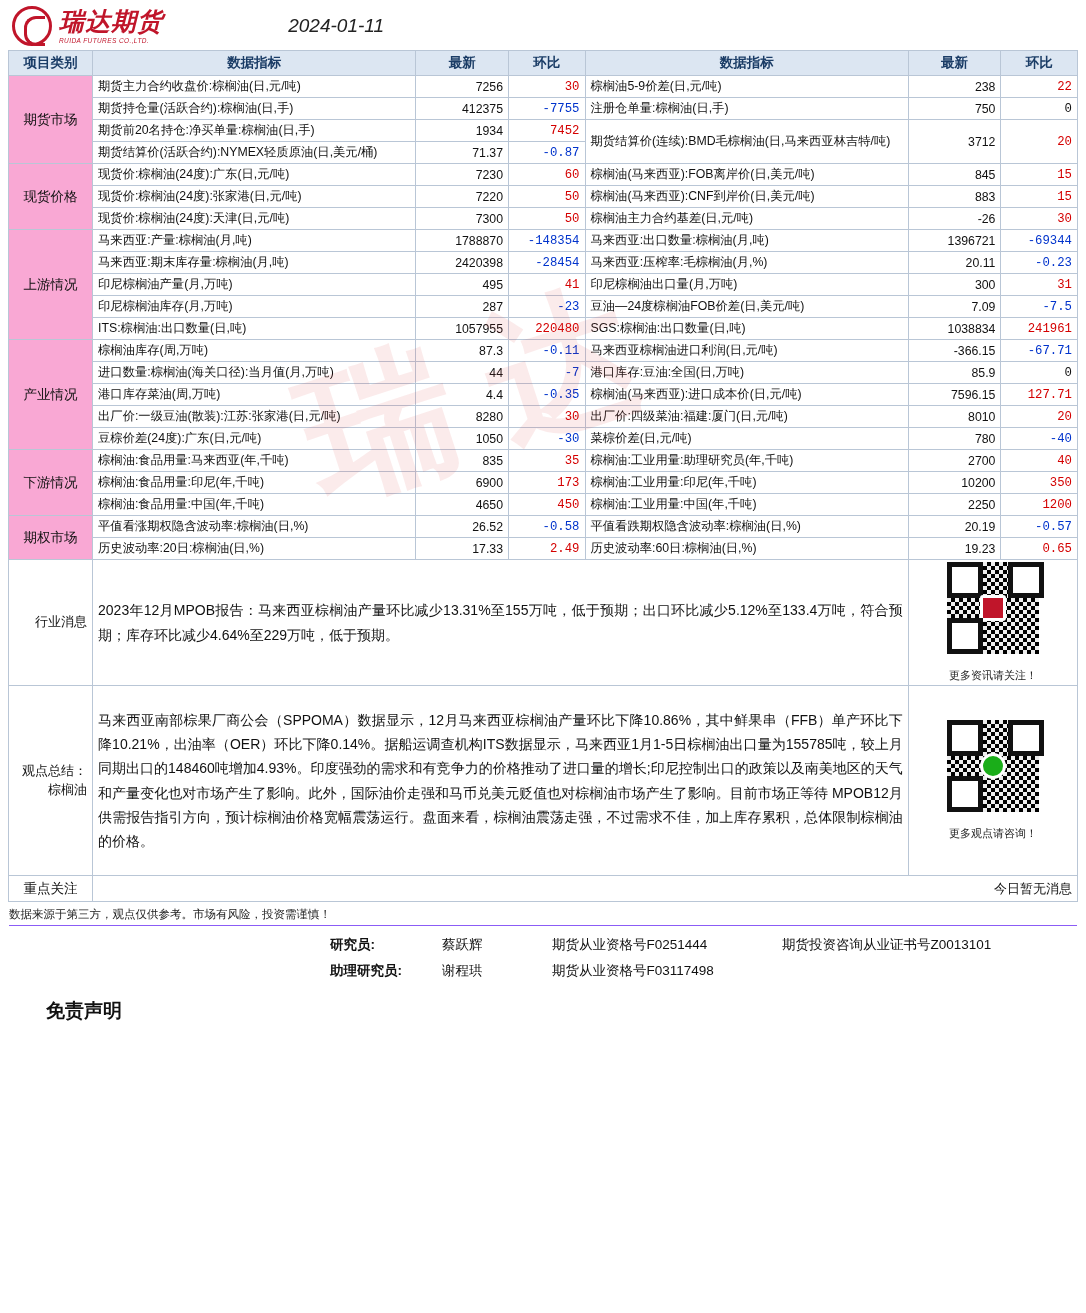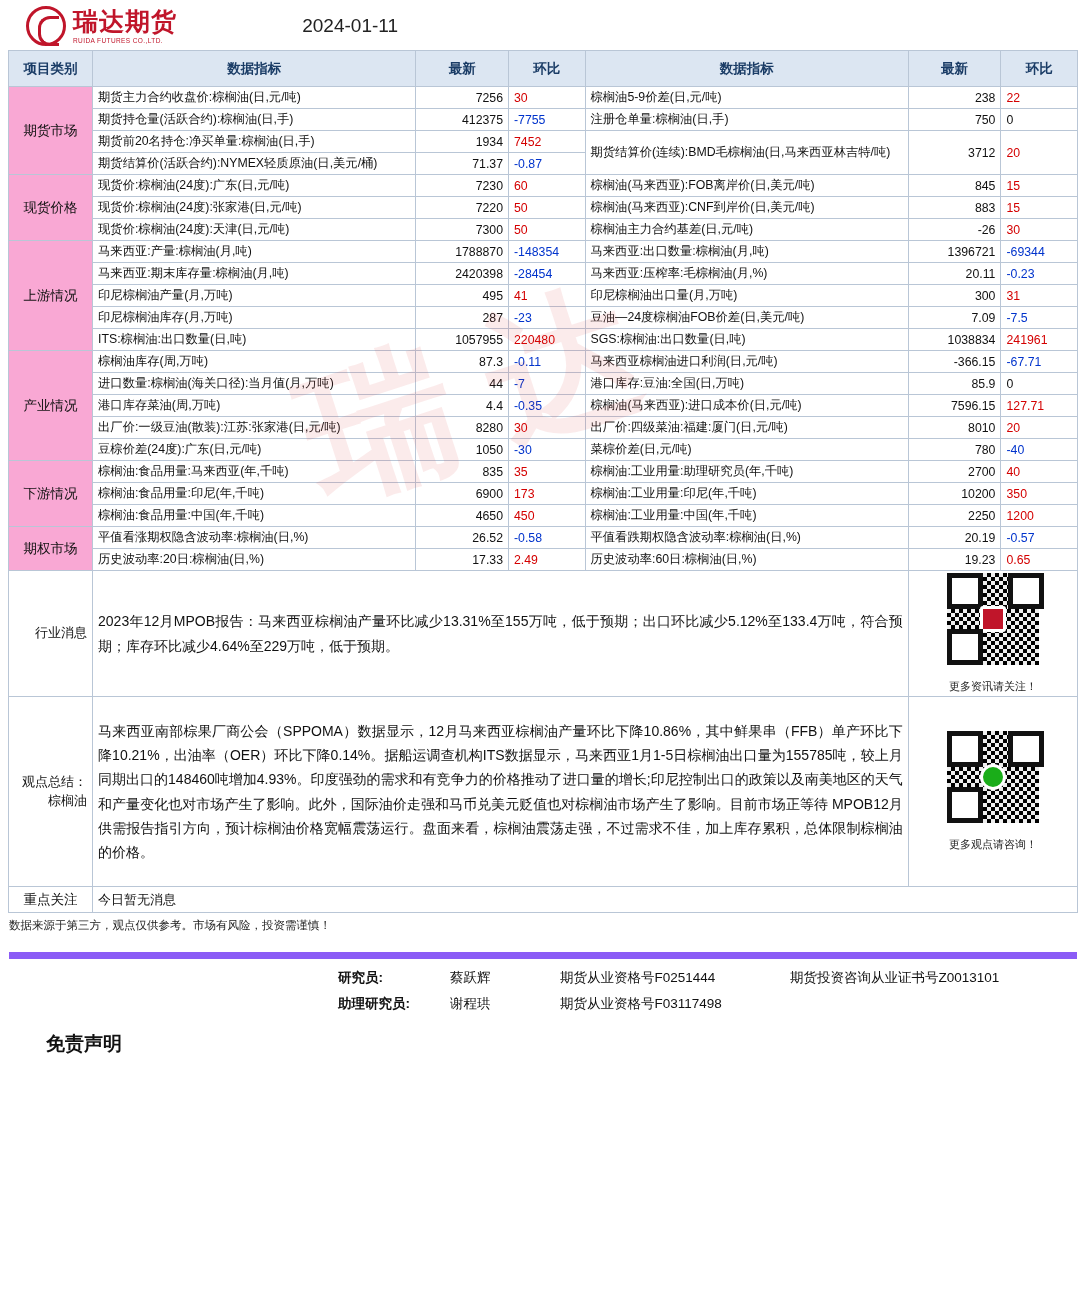--- a/index.html
+++ b/index.html
@@ -12,22 +12,23 @@
     width: 1086px;
     min-height: 1313px;
     position: relative;
     background: #fff;
     overflow: hidden;
   }
   
   .header {
     display: flex;
     align-items: center;
-    padding: 6px 10px 4px 26px;
+    padding: 6px 10px 4px 12px;
     position: relative;
+    font-style: italic;
   }
   .logo {
     display: flex;
     align-items: center;
     width: 190px;
     flex: 0 0 190px;
   }
   .logo-mark {
     width: 40px; height: 40px;
     border-radius: 50%;
@@ -87,35 +88,35 @@
     border: 1px solid #b9c6d6;
     padding: 2px 5px;
     vertical-align: middle;
   }
   thead th {
     background: #dce6f2;
     color: #1a3c66;
     font-weight: bold;
     font-size: 13.5px;
     text-align: center;
-    height: 36px;
+    height: 25px;
   }
   .col-cat { width: 78px; }
   .col-ind { width: 300px; }
   .col-val { width: 86px; }
   .col-chg { width: 71px; }
   td.cat {
     text-align: center;
     font-weight: normal;
     font-size: 13.5px;
     background: #f9a8d4;
   }
   td.ind { text-align: left; }
   td.val { text-align: right; padding-right: 14px; }
-  td.chg { text-align: left; padding-right: 10px; }
+  td.chg { text-align: right; padding-right: 10px; font-family: Liberation Mono, monospace; }
   .up { color: #d40000; }
   .down { color: #0033cc; }
   .flat { color: #111; }
   tr.data-row { height: 22px; }
   
   td.block-label {
     text-align: right;
     font-size: 13px;
     line-height: 1.4;
   }
@@ -158,31 +159,31 @@
     border: 3px solid #fff;
     border-radius: 3px;
   }
   .qr-center.green { background: #1aad19; border-radius: 50%; }
   .qr-caption {
     font-size: 11px;
     color: #222;
     margin-top: 14px;
   }
   td.focus-label { text-align: center; font-size: 13.5px; }
-  td.focus-body { text-align: left; font-size: 13px; padding-left: 10px; }
+  td.focus-body { text-align: right; font-size: 13px; padding-left: 10px; }
   
   .disclaimer-note {
     margin: 5px 9px 0 9px;
     font-size: 11.5px;
     color: #222;
-    border-bottom: 7px solid #8b5cf6;
-    padding-bottom: 19px;
+    border-bottom: 1px solid #8b5cf6;
+    padding-bottom: 3px;
   }
   .staff {
-    margin: 10px 0 0 8px;
+    margin: 10px 0 0 0;
     font-size: 13.5px;
     color: #111;
   }
   .staff-row {
     display: flex;
     align-items: center;
     margin-bottom: 8px;
     padding-left: 330px;
   }
   .staff-role {

